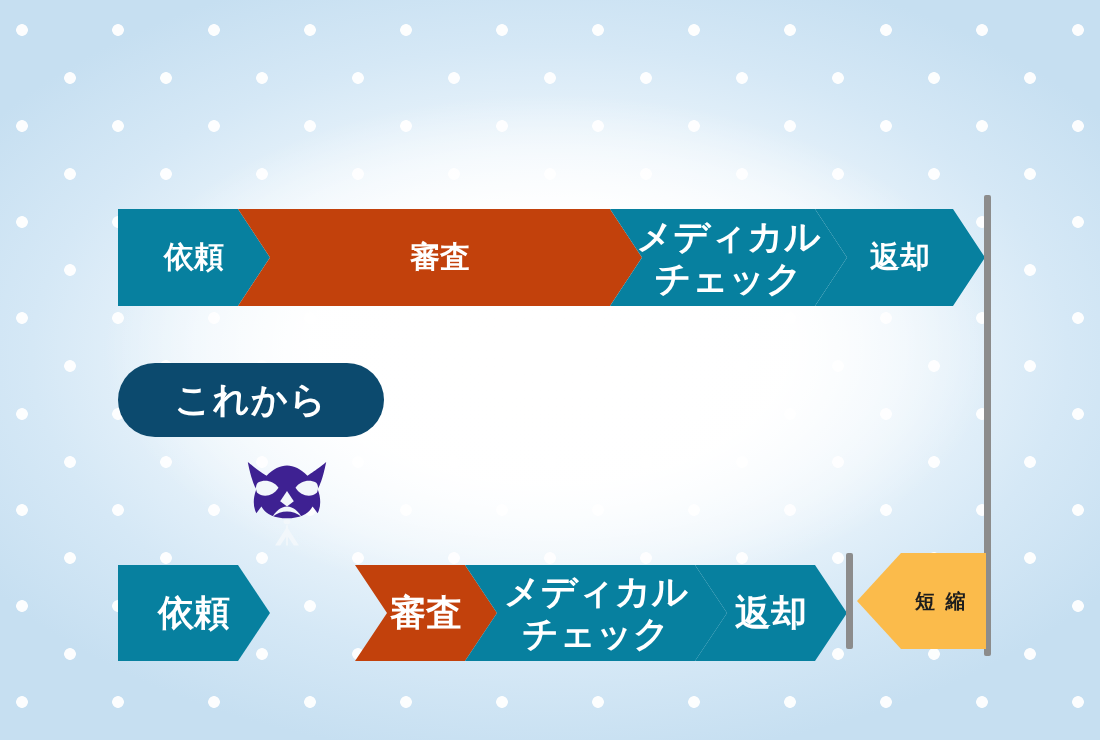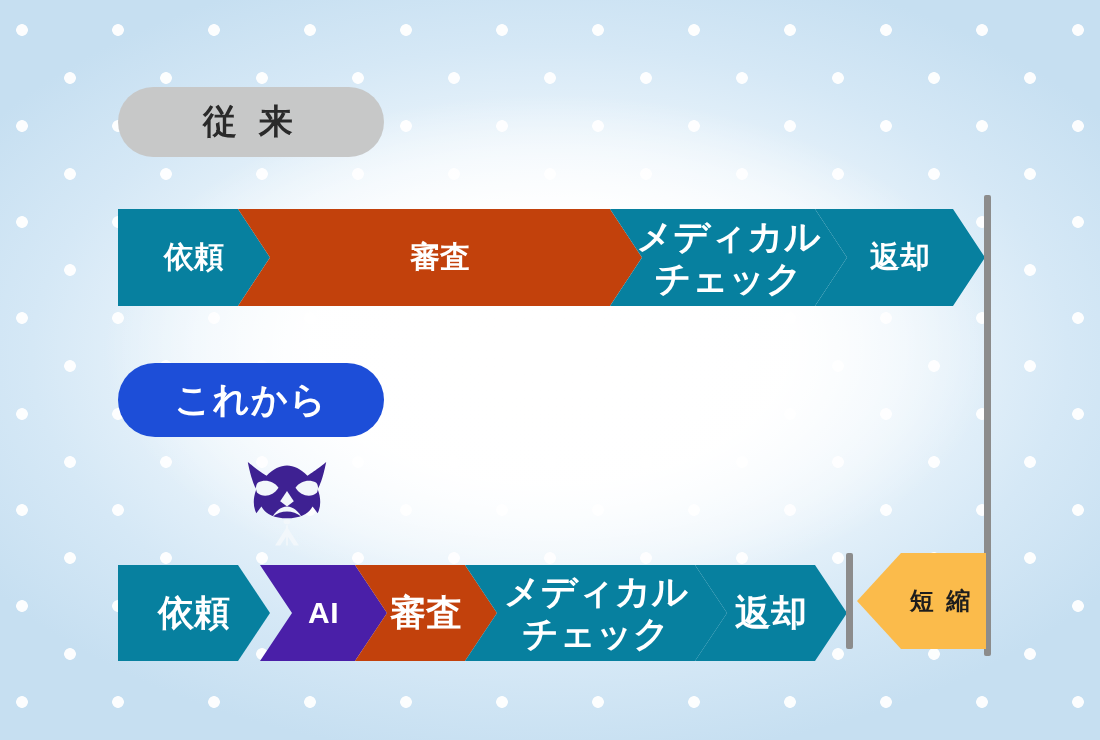--- a/index.html
+++ b/index.html
@@ -36,21 +36,21 @@
     position:absolute;display:flex;align-items:center;justify-content:center;
     border-radius:999px;box-sizing:border-box;letter-spacing:.18em;
   }
   .pill-legacy{
     left:118px;top:87px;width:266px;height:70px;
     background:#c7c8c8;color:#2a2a2a;
     font-size:34px;font-weight:700;
   }
   .pill-future{
     left:118px;top:363px;width:266px;height:74px;
-    background:#1d4ed8;color:#ffffff;
+    background:#0c4a6e;color:#ffffff;
     font-size:36px;font-weight:700;letter-spacing:.04em;
   }
 
   
   .owl{position:absolute;left:244px;top:457px;width:86px;height:92px;}
 
   
   .row{position:absolute;}
   .row1{left:0;top:197px;width:1100px;height:97px;}
   .row2{left:0;top:553px;width:1100px;height:96px;}
@@ -81,34 +81,33 @@
   .vline-short{left:846px;top:553px;width:7px;height:96px;}
 
   
   .short-arrow{
     position:absolute;left:857px;top:553px;width:129px;height:96px;
     background:#fbbb4b;
     clip-path:polygon(44px 0, 100% 0, 100% 100%, 44px 100%, 44px 100%, 0 50%);
     display:flex;align-items:center;justify-content:center;
   }
   .short-arrow .txt{
-    color:#1d1d1d;font-size:24px;font-weight:700;letter-spacing:.12em;
+    color:#1d1d1d;font-size:20px;font-weight:700;letter-spacing:.12em;
     padding-left:40px;
   }
 </style>
 </head>
 <body>
 
 <div id="stage">
 
   <div class="bg-base"></div>
   <div class="bg-dots"></div>
   <div class="bg-fade"></div>
 
-  <div class="pill pill-legacy">従 来</div>
 
   <div class="row row1">
 
     <div class="seg seg-teal chev-first" style="left:118px;width:152px;">
       <span class="lbl-lg">依頼</span>
     </div>
 
     <div class="seg seg-navy chev-mid" style="left:238px;width:404px;">
       <span class="lbl-lg">審査</span>
     </div>
@@ -147,23 +146,20 @@
       <path d="M36 104 L50 82 L64 104 L58 104 L50 92 L42 104 Z" fill="#f2f7fb"></path>
     </svg>
   </div>
 
   <div class="row row2">
 
     <div class="seg seg-teal chev-first" style="left:118px;width:152px;">
       <span class="lbl-md">依頼</span>
     </div>
 
-    <div class="seg seg-purple chev-mid" style="left:260px;width:127px;">
-      <span class="lbl-ai">AI</span>
-    </div>
 
     <div class="seg seg-navy chev-mid" style="left:355px;width:142px;">
       <span class="lbl-md">審査</span>
     </div>
 
     <div class="seg seg-teal chev-mid" style="left:465px;width:262px;">
       <span class="lbl-md">
         <span>メディカル</span>
         <span>チェック</span>
       </span>

